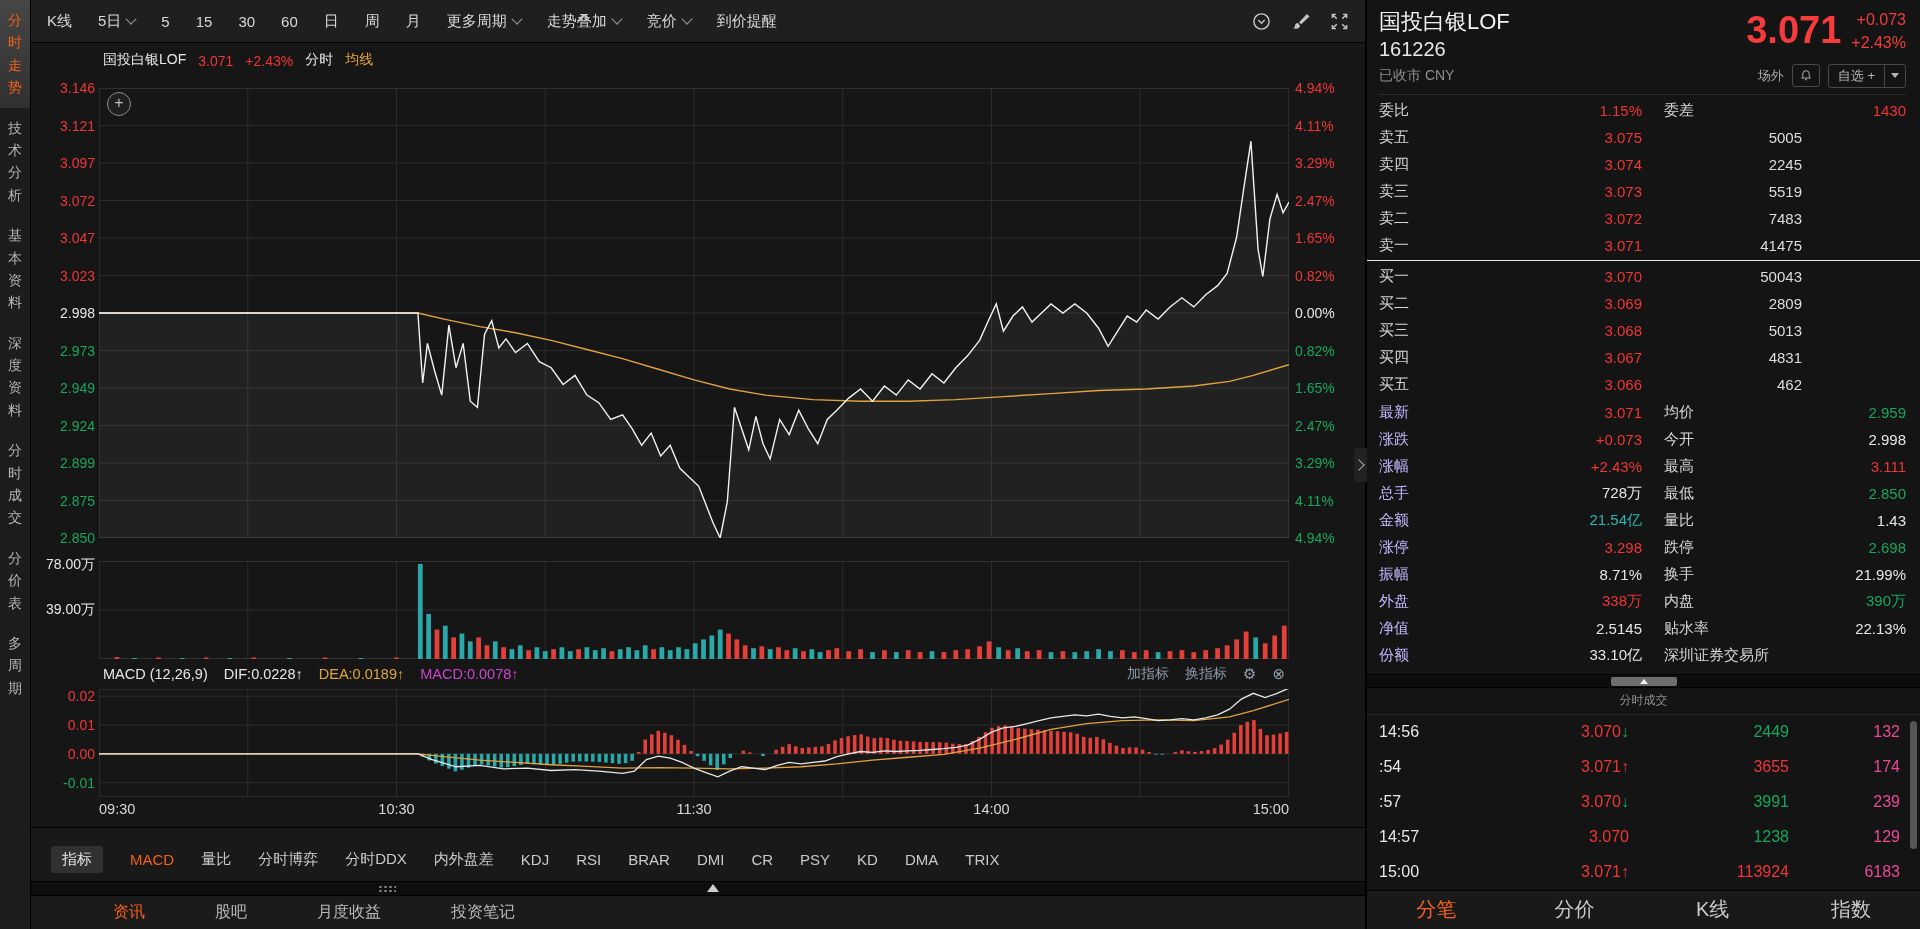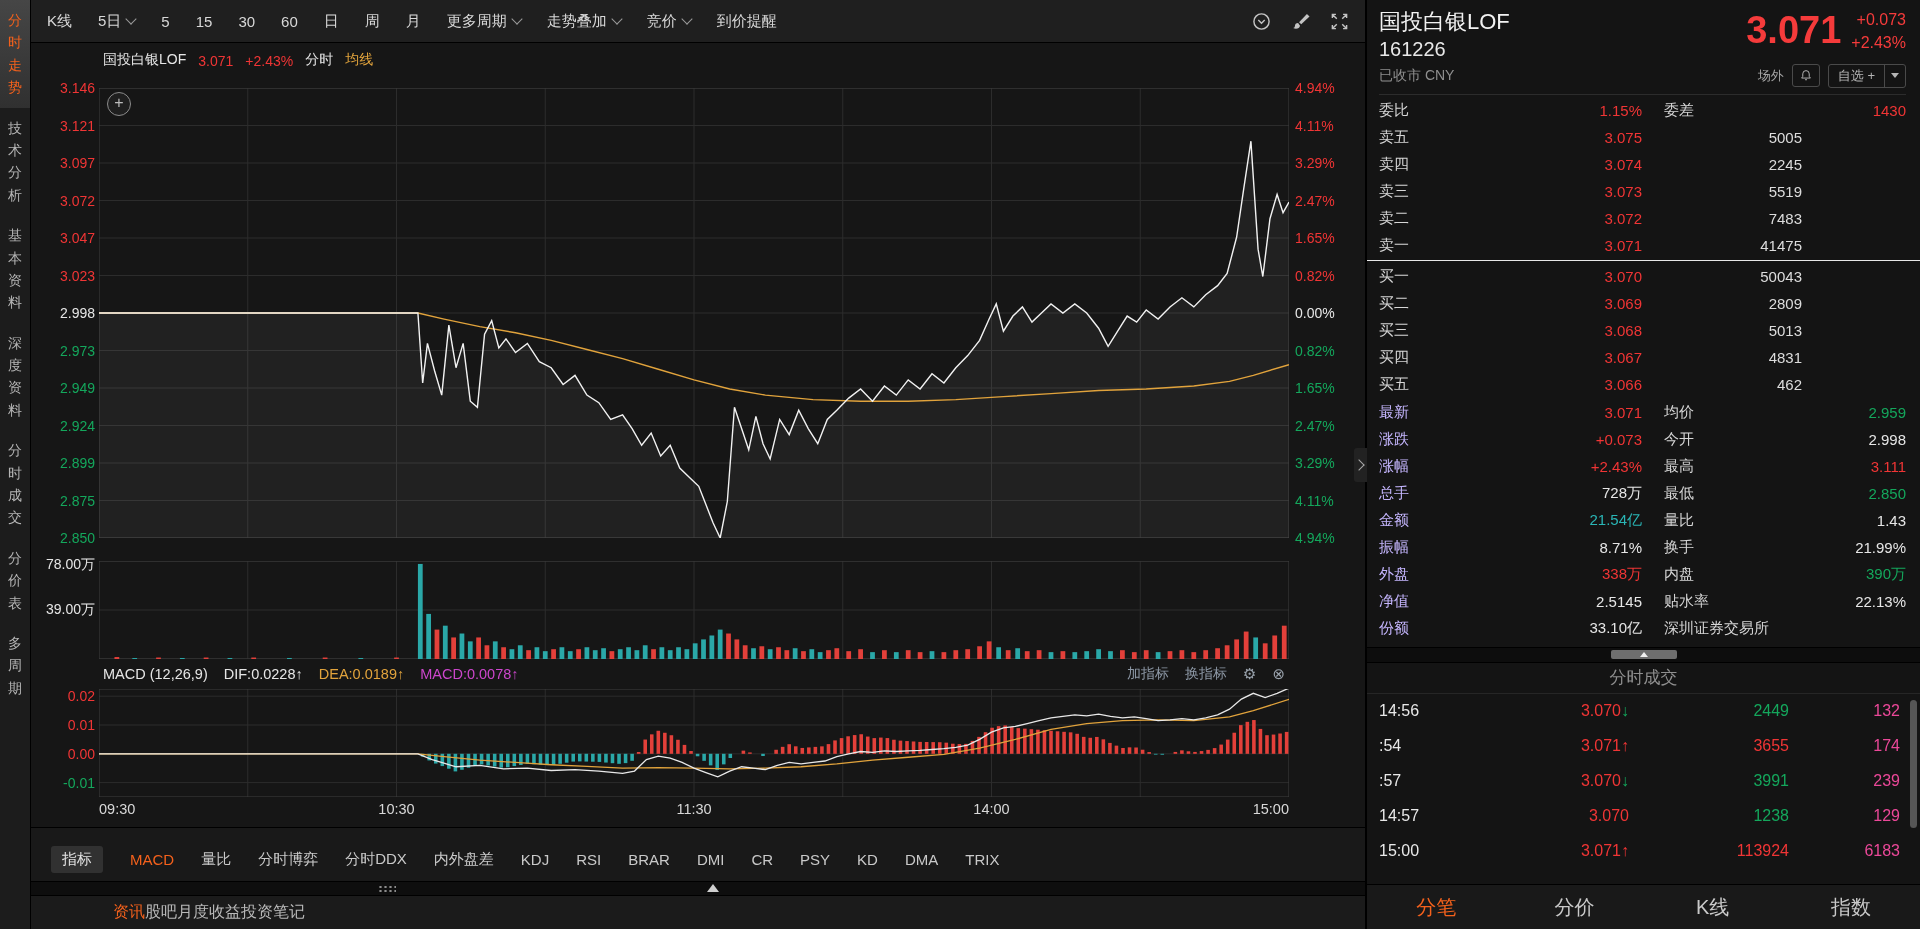--- a/index.html
+++ b/index.html
@@ -58,21 +58,21 @@
   .ind-tab{cursor:pointer;white-space:nowrap;}
   .ind-tab.active{color:#f4611c;}
 
   .splitter{height:13px;background:#0e0e0e;border-top:1px solid #000;border-bottom:1px solid #000;
             position:relative;flex-shrink:0;}
   .grip{position:absolute;left:347px;top:3px;width:18px;height:7px;cursor:row-resize;
         background-image:radial-gradient(circle,#8d8d8d 1px,transparent 1.3px);background-size:5px 4px;}
   .split-tri{position:absolute;left:676px;top:2px;width:0;height:0;cursor:pointer;
         border-left:6px solid transparent;border-right:6px solid transparent;border-bottom:8px solid #cfcfcf;}
 
-  .content-tabs{flex:1;display:flex;align-items:center;padding-left:82px;background:#1b1b1b;font-size:16px;}
+  .content-tabs{flex:1;display:flex;align-items:center;gap:70px;padding-left:82px;background:#1b1b1b;font-size:16px;}
   .content-tab{color:#b9b9b9;cursor:pointer;}
   .content-tab.active{color:#f4611c;}
 
   .collapse{position:absolute;right:-2px;top:448px;width:13px;height:34px;background:#222;z-index:5;
             display:flex;align-items:center;justify-content:center;cursor:pointer;border-radius:3px 0 0 3px;}
   .collapse .chev{transform:rotate(-45deg);margin:0 2px 0 -2px;border-color:#aaa;}
 
   
   .qpanel{width:553px;flex-shrink:0;background:#141414;display:flex;flex-direction:column;position:relative;}
   .qhead{padding:8px 14px 0 12px;}
@@ -108,21 +108,21 @@
   .st-row .v1{text-align:right;}
   .st-row .l2{padding-left:22px;color:#d6d6d6;white-space:nowrap;}
   .st-row .v2{text-align:right;}
 
   .qdivider{margin-top:5px;height:14px;background:#0d0d0d;border-top:1px solid #000;border-bottom:1px solid #000;
             position:relative;}
   .qdiv-bar{position:absolute;left:50%;top:2px;transform:translateX(-50%);width:66px;height:9px;background:#6e6e6e;
             border-radius:2px;display:flex;align-items:center;justify-content:center;cursor:pointer;}
   .tri-up{width:0;height:0;border-left:4px solid transparent;border-right:4px solid transparent;border-bottom:5px solid #f0f0f0;}
 
-  .ticks-title{height:30px;display:flex;align-items:center;justify-content:center;font-size:17px;color:#8f8f8f;
+  .ticks-title{height:30px;display:flex;align-items:center;justify-content:center;font-size:12px;color:#8f8f8f;
                border-bottom:1px solid #262626;}
   .ticks{position:relative;}
   .tick-row{display:grid;grid-template-columns:70px 180px 160px 1fr;align-items:center;height:35px;
             padding:0 20px 0 12px;font-size:16px;}
   .tick-row .t{color:#e8e8e8;}
   .tick-row .p{text-align:right;color:#f03535;}
   .tick-row .arrow{font-weight:bold;}
   .tick-row .v{text-align:right;}
   .tick-row .n{text-align:right;color:#ec4899;}
   .tick-scroll{position:absolute;right:3px;top:6px;width:7px;height:128px;border-radius:4px;background:#565656;cursor:pointer;}
@@ -755,20 +755,26 @@
           <span class="l2">最低</span>
           <span class="v2 g">2.850</span>
         </div>
         <div class="st-row">
           <span class="lab">金额</span>
           <span class="v1 c">21.54亿</span>
           <span class="l2">量比</span>
           <span class="v2 w">1.43</span>
         </div>
         <div class="st-row">
+          <span class="lab">涨停</span>
+          <span class="v1 r">3.298</span>
+          <span class="l2">跌停</span>
+          <span class="v2 g">2.698</span>
+        </div>
+        <div class="st-row">
           <span class="lab">振幅</span>
           <span class="v1 w">8.71%</span>
           <span class="l2">换手</span>
           <span class="v2 w">21.99%</span>
         </div>
         <div class="st-row">
           <span class="lab">外盘</span>
           <span class="v1 r">338万</span>
           <span class="l2">内盘</span>
           <span class="v2 g">390万</span>

